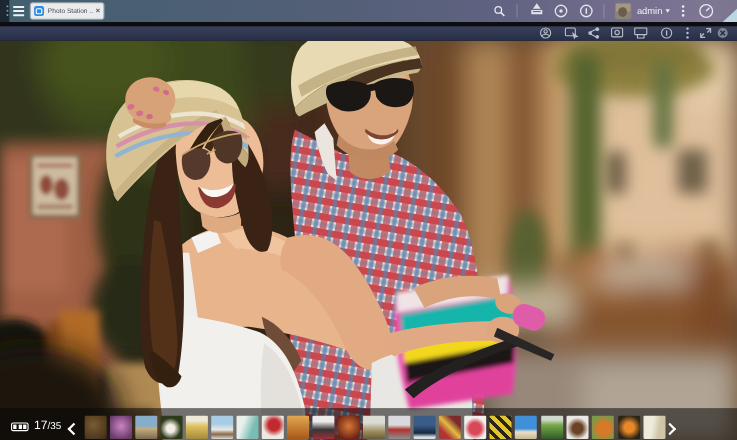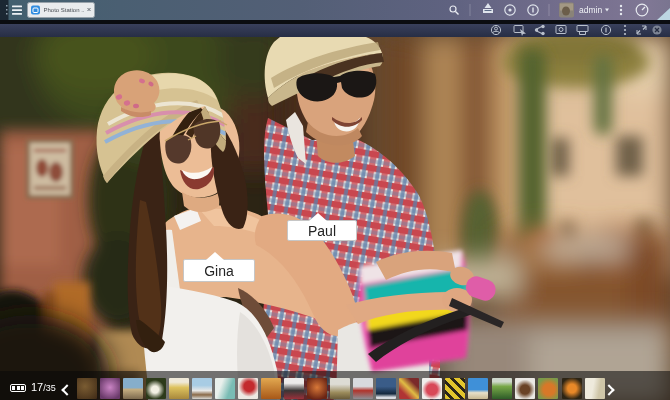--- a/index.html
+++ b/index.html
@@ -332,22 +332,20 @@
         <circle cx="625" cy="30" r="1.1"></circle>
         <circle cx="625" cy="34" r="1.1"></circle>
       </g>
       <path d="M637,33.5 L640,30.5 M643,29.5 L646,26.5" stroke-width="1.2"></path>
       <path d="M637,30 L637,34 L641,34 M646,30 L646,26 L642,26" stroke-width="1"></path>
       <circle cx="657" cy="30" r="4.6" fill="#7d8494" stroke="none"></circle>
       <path d="M655,28 L659,32 M659,28 L655,32" stroke="#262d42" stroke-width="1.3"></path>
     </g>
   </svg>
 
-  <div class="taglabel" id="paul"><span class="tri"></span>Paul</div>
-  <div class="taglabel" id="gina"><span class="tri"></span>Gina</div>
 
   <div id="bottombar"></div>
   <div id="filmicon">
       <i></i>
       <i></i>
       <i></i>
     </div>
   <div id="counter">17<small>/35</small></div>
   <div class="nav" id="navL"></div>
   <div class="nav" id="navR"></div>

